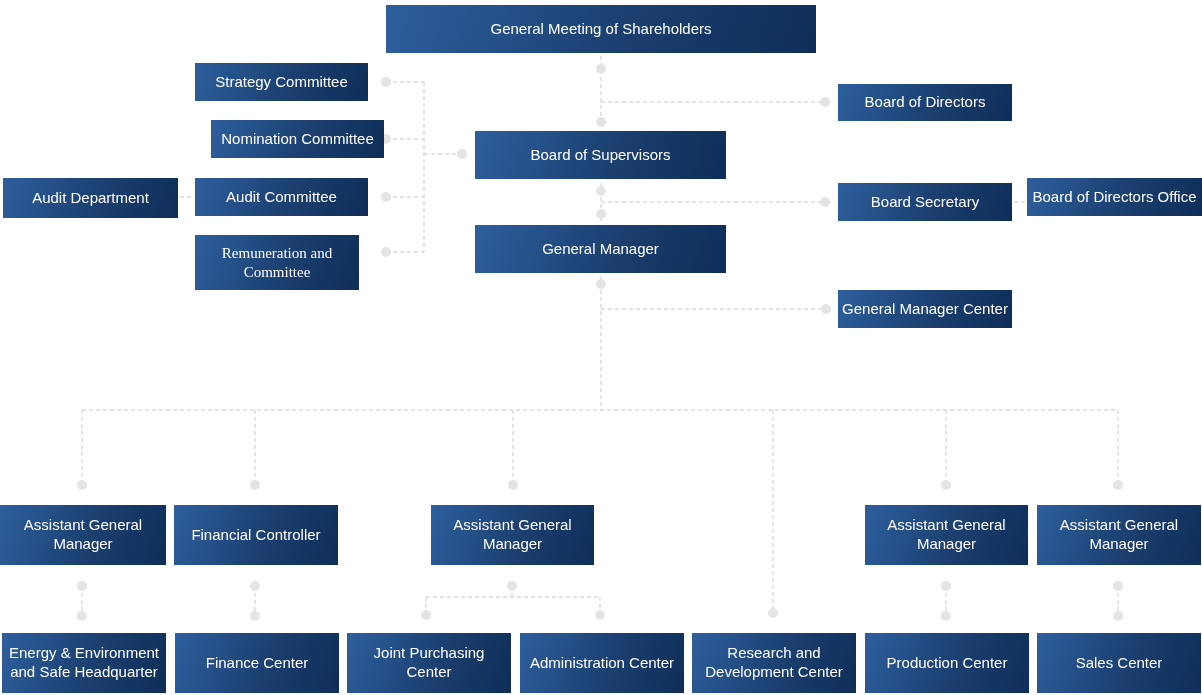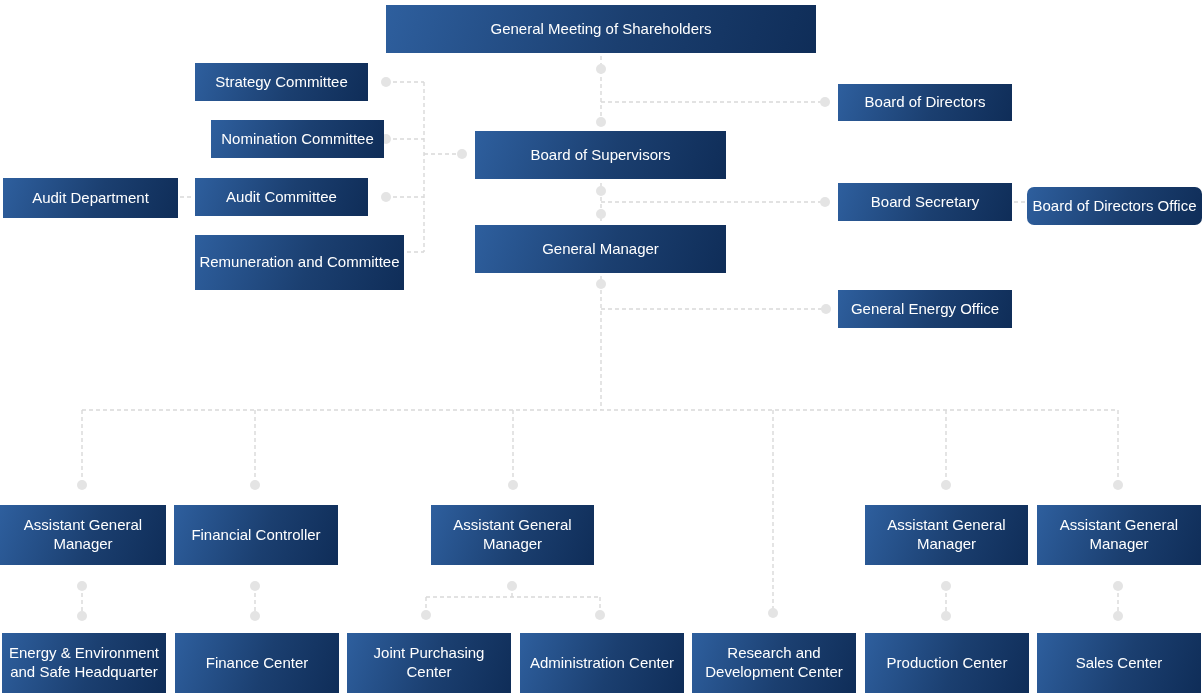--- a/index.html
+++ b/index.html
@@ -132,46 +132,46 @@
 
   <div class="node" style="left:195px;top:63px;width:173px;height:38px;">
     <span>Strategy Committee</span>
   </div>
   <div class="node" style="left:195px;top:120px;width:173px;height:38px;margin-left:16px;">
     <span>Nomination Committee</span>
   </div>
   <div class="node" style="left:195px;top:178px;width:173px;height:38px;">
     <span>Audit Committee</span>
   </div>
-  <div class="node" style="left:195px;top:235px;width:209px;height:55px;">
+  <div class="node" style="left:195px;top:235px;width:164px;height:55px;font-family:Liberation Serif, serif;">
     <span>Remuneration and Committee</span>
   </div>
 
   <div class="node" style="left:3px;top:178px;width:175px;height:40px;">
     <span>Audit Department</span>
   </div>
 
   <div class="node" style="left:475px;top:131px;width:251px;height:48px;">
     <span>Board of Supervisors</span>
   </div>
   <div class="node" style="left:475px;top:225px;width:251px;height:48px;">
     <span>General Manager</span>
   </div>
 
   <div class="node" style="left:838px;top:84px;width:174px;height:37px;">
     <span>Board of Directors</span>
   </div>
   <div class="node" style="left:838px;top:183px;width:174px;height:38px;">
     <span>Board Secretary</span>
   </div>
-  <div class="node" style="left:1027px;top:187px;width:175px;height:38px;border-radius:7px;">
+  <div class="node" style="left:1027px;top:178px;width:175px;height:38px;">
     <span>Board of Directors Office</span>
   </div>
   <div class="node" style="left:838px;top:290px;width:174px;height:38px;">
-    <span>General Energy Office</span>
+    <span>General Manager Center</span>
   </div>
 
   <div class="node" style="left:0px;top:505px;width:166px;height:60px;">
     <span>Assistant General Manager</span>
   </div>
   <div class="node" style="left:174px;top:505px;width:164px;height:60px;">
     <span>Financial Controller</span>
   </div>
   <div class="node" style="left:431px;top:505px;width:163px;height:60px;">
     <span>Assistant General Manager</span>

